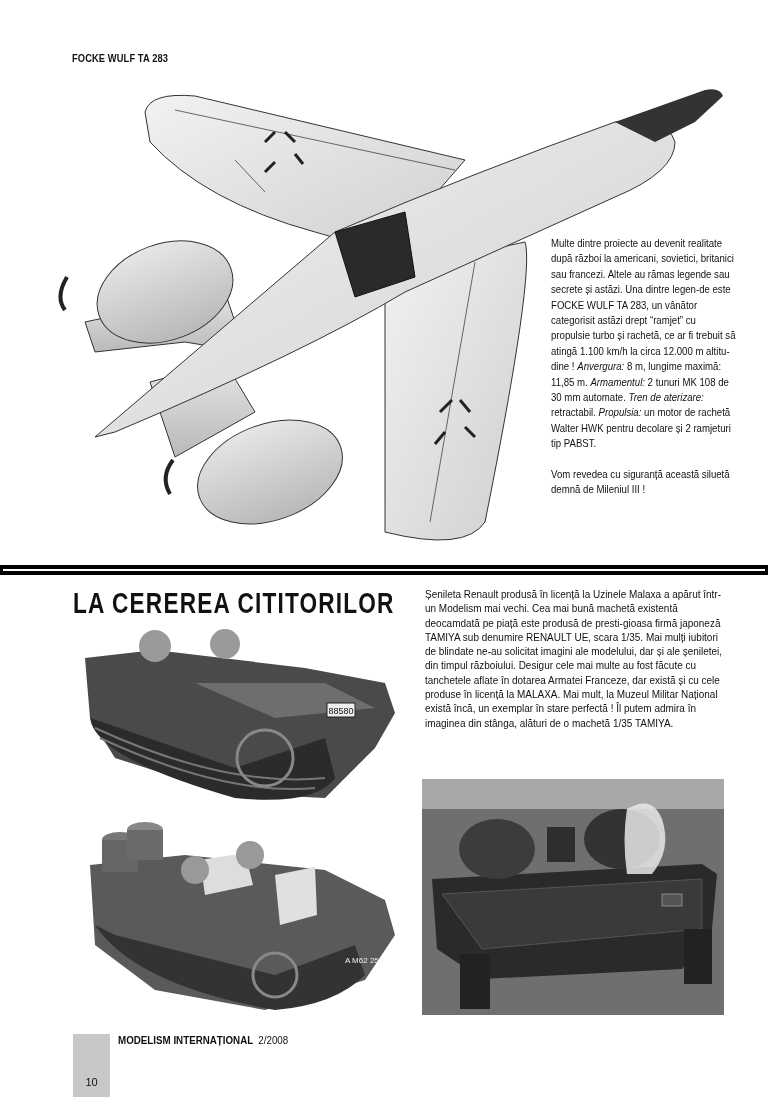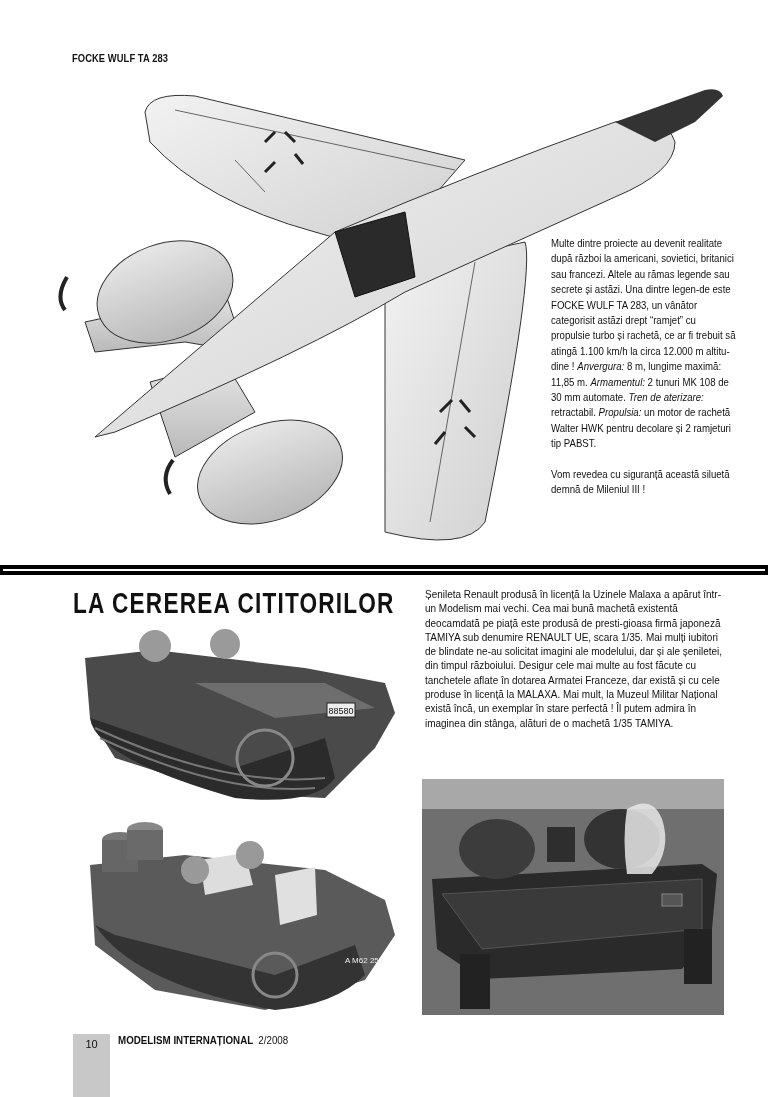--- a/index.html
+++ b/index.html
@@ -14,21 +14,21 @@
   .side-text i { font-style:italic; }
   .rule-outer { left:0; top:565px; width:768px; height:10px; background:#000; }
   .rule-inner { left:3px; top:569px; width:762px; height:2px; background:#fff; }
   .headline { left:73px; top:587px; font-size:29px; font-weight:bold; letter-spacing:1.5px; transform:scaleX(0.78); transform-origin:left top; white-space:nowrap; }
   .body-text { left:425px; top:587px; width:355px; font-size:11.6px; line-height:14.3px; transform:scaleX(0.86); transform-origin:left top; }
   .photo { overflow:hidden; }
   .tank1 { left:75px; top:628px; width:330px; height:180px; }
   .tank2 { left:75px; top:815px; width:330px; height:200px; }
   .field { left:422px; top:779px; width:302px; height:236px; }
   .page-tab { left:73px; top:1034px; width:37px; height:63px; background:#c8c8c8; }
-  .page-num { left:73px; top:1038px; width:37px; text-align:center; font-size:11px; }
+  .page-num { left:73px; top:1076px; width:37px; text-align:center; font-size:11px; }
   .footer-title { left:118px; top:1034px; font-size:11.5px; white-space:nowrap; transform:scaleX(0.85); transform-origin:left top; }
   .footer-title b { font-weight:bold; margin-right:6px; }
 </style>
 </head>
 <body>
 
 <div class="abs section-label">FOCKE WULF TA 283</div>
 
 <svg class="abs aircraft" viewBox="0 0 680 470">
   <defs>

